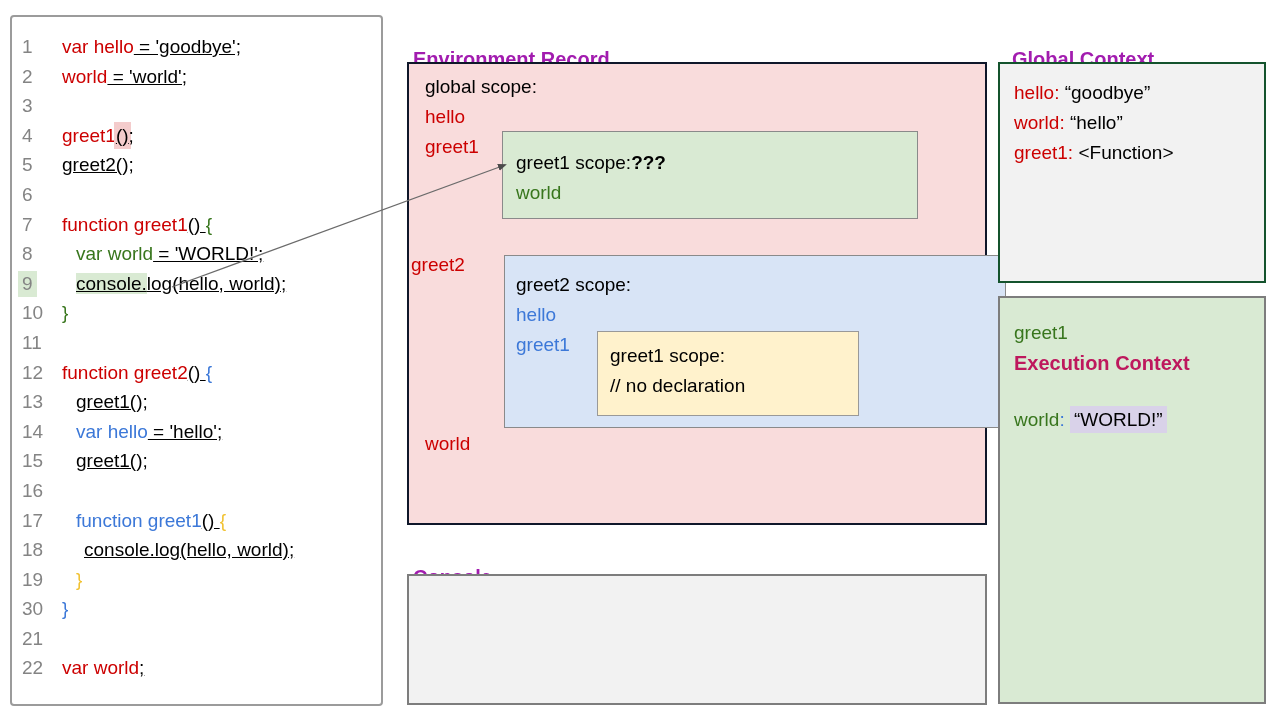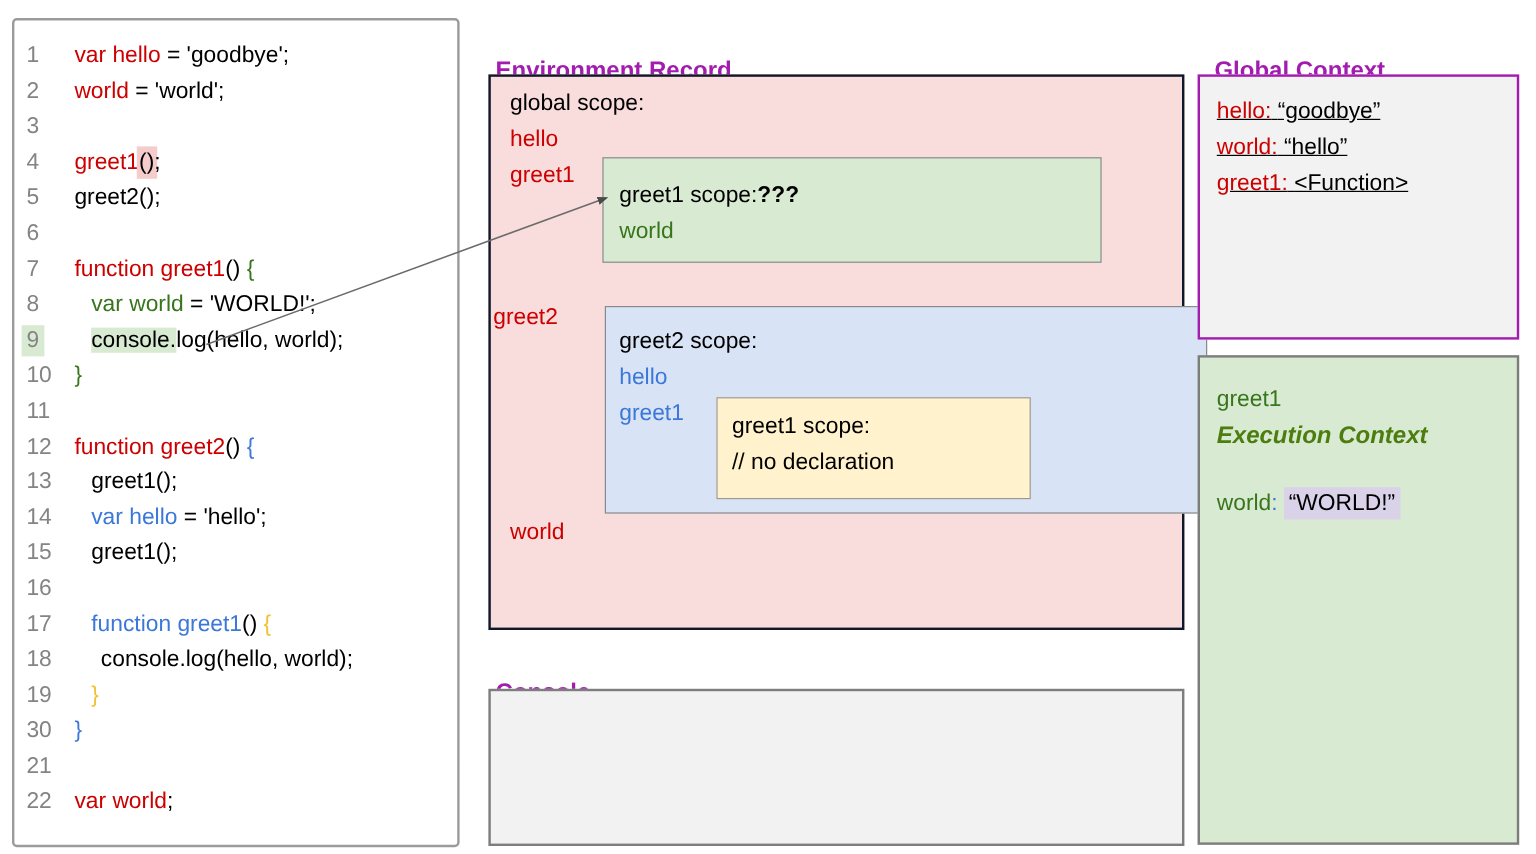--- a/index.html
+++ b/index.html
@@ -19,41 +19,41 @@
   .code-line{display:flex;line-height:29.6px;font-size:19px;white-space:pre;}
   .ln{width:40px;padding-left:10px;color:var(--ln-gray);flex:none;}
   .lnum{padding:2px 4px 3px;margin-left:-4px;}
   .code{flex:1;}
   .ind1{padding-left:14px;}
   .ind2{padding-left:22px;}
   .c-red{color:var(--red);}
   .c-green{color:var(--green);}
   .c-blue{color:var(--blue);}
   .c-yellow{color:var(--yellow);}
-  .c-black{color:#000;}
+  .c-black{color:#000;text-decoration:underline;}
   .code .hl-pink{background:var(--pink-hl);padding:3px 2px;margin:0 -2px;}
   .code .hl-green,.lnum.hl-green{background:var(--green-hl);}
 
   
   .pink-box{left:407px;top:62px;width:580px;height:463px;background:var(--pink-bg);border:2px solid #0f172a;}
   .pink-label{position:absolute;font-size:19px;white-space:nowrap;}
   .red-t{color:var(--red);}
   .green-t{color:var(--green);}
   .blue-t{color:var(--blue);}
 
   .green-box{left:93px;top:67px;width:416px;height:88px;background:var(--green-bg);border:1.5px solid #8a8a8a;padding:16px 0 0 13px;font-size:19px;line-height:30px;}
   .blue-box{left:95px;top:191px;width:502px;height:173px;background:var(--blue-bg);border:1.5px solid #8a8a8a;padding:14px 0 0 11px;font-size:19px;line-height:30px;}
   .yellow-box{left:92px;top:75px;width:262px;height:85px;background:var(--yellow-bg);border:1.5px solid #999;padding:9px 0 0 12px;font-size:19px;line-height:30px;}
 
   .console-box{left:407px;top:574px;width:580px;height:131px;background:var(--gray-bg);border:2px solid #7d7d7d;}
 
   
-  .global-box{left:998px;top:62px;width:268px;height:221px;background:var(--gray-bg);border:2px solid #a21caf;padding:14px 0 0 14px;font-size:19px;line-height:30px;text-decoration:underline;}
+  .global-box{left:998px;top:62px;width:268px;height:221px;background:var(--gray-bg);border:2px solid #14532d;padding:14px 0 0 14px;font-size:19px;line-height:30px;}
   .exec-box{left:998px;top:296px;width:268px;height:408px;background:var(--green-bg);border:2px solid #7d7d7d;padding:20px 0 0 14px;font-size:19px;line-height:30px;}
-  .exec-title{font-size:20px;font-weight:700;color:#4d7c0f;font-style:italic;}
+  .exec-title{font-size:20px;font-weight:700;color:#be185d;}
   .spacer27{height:27px;}
   .hl-purple{background:var(--purple-hl);padding:3px 4px;}
 
   
   #arrow-overlay{position:absolute;left:0;top:0;z-index:50;pointer-events:none;}
 </style>
 </head>
 <body>
 
 <div class="code-panel">

